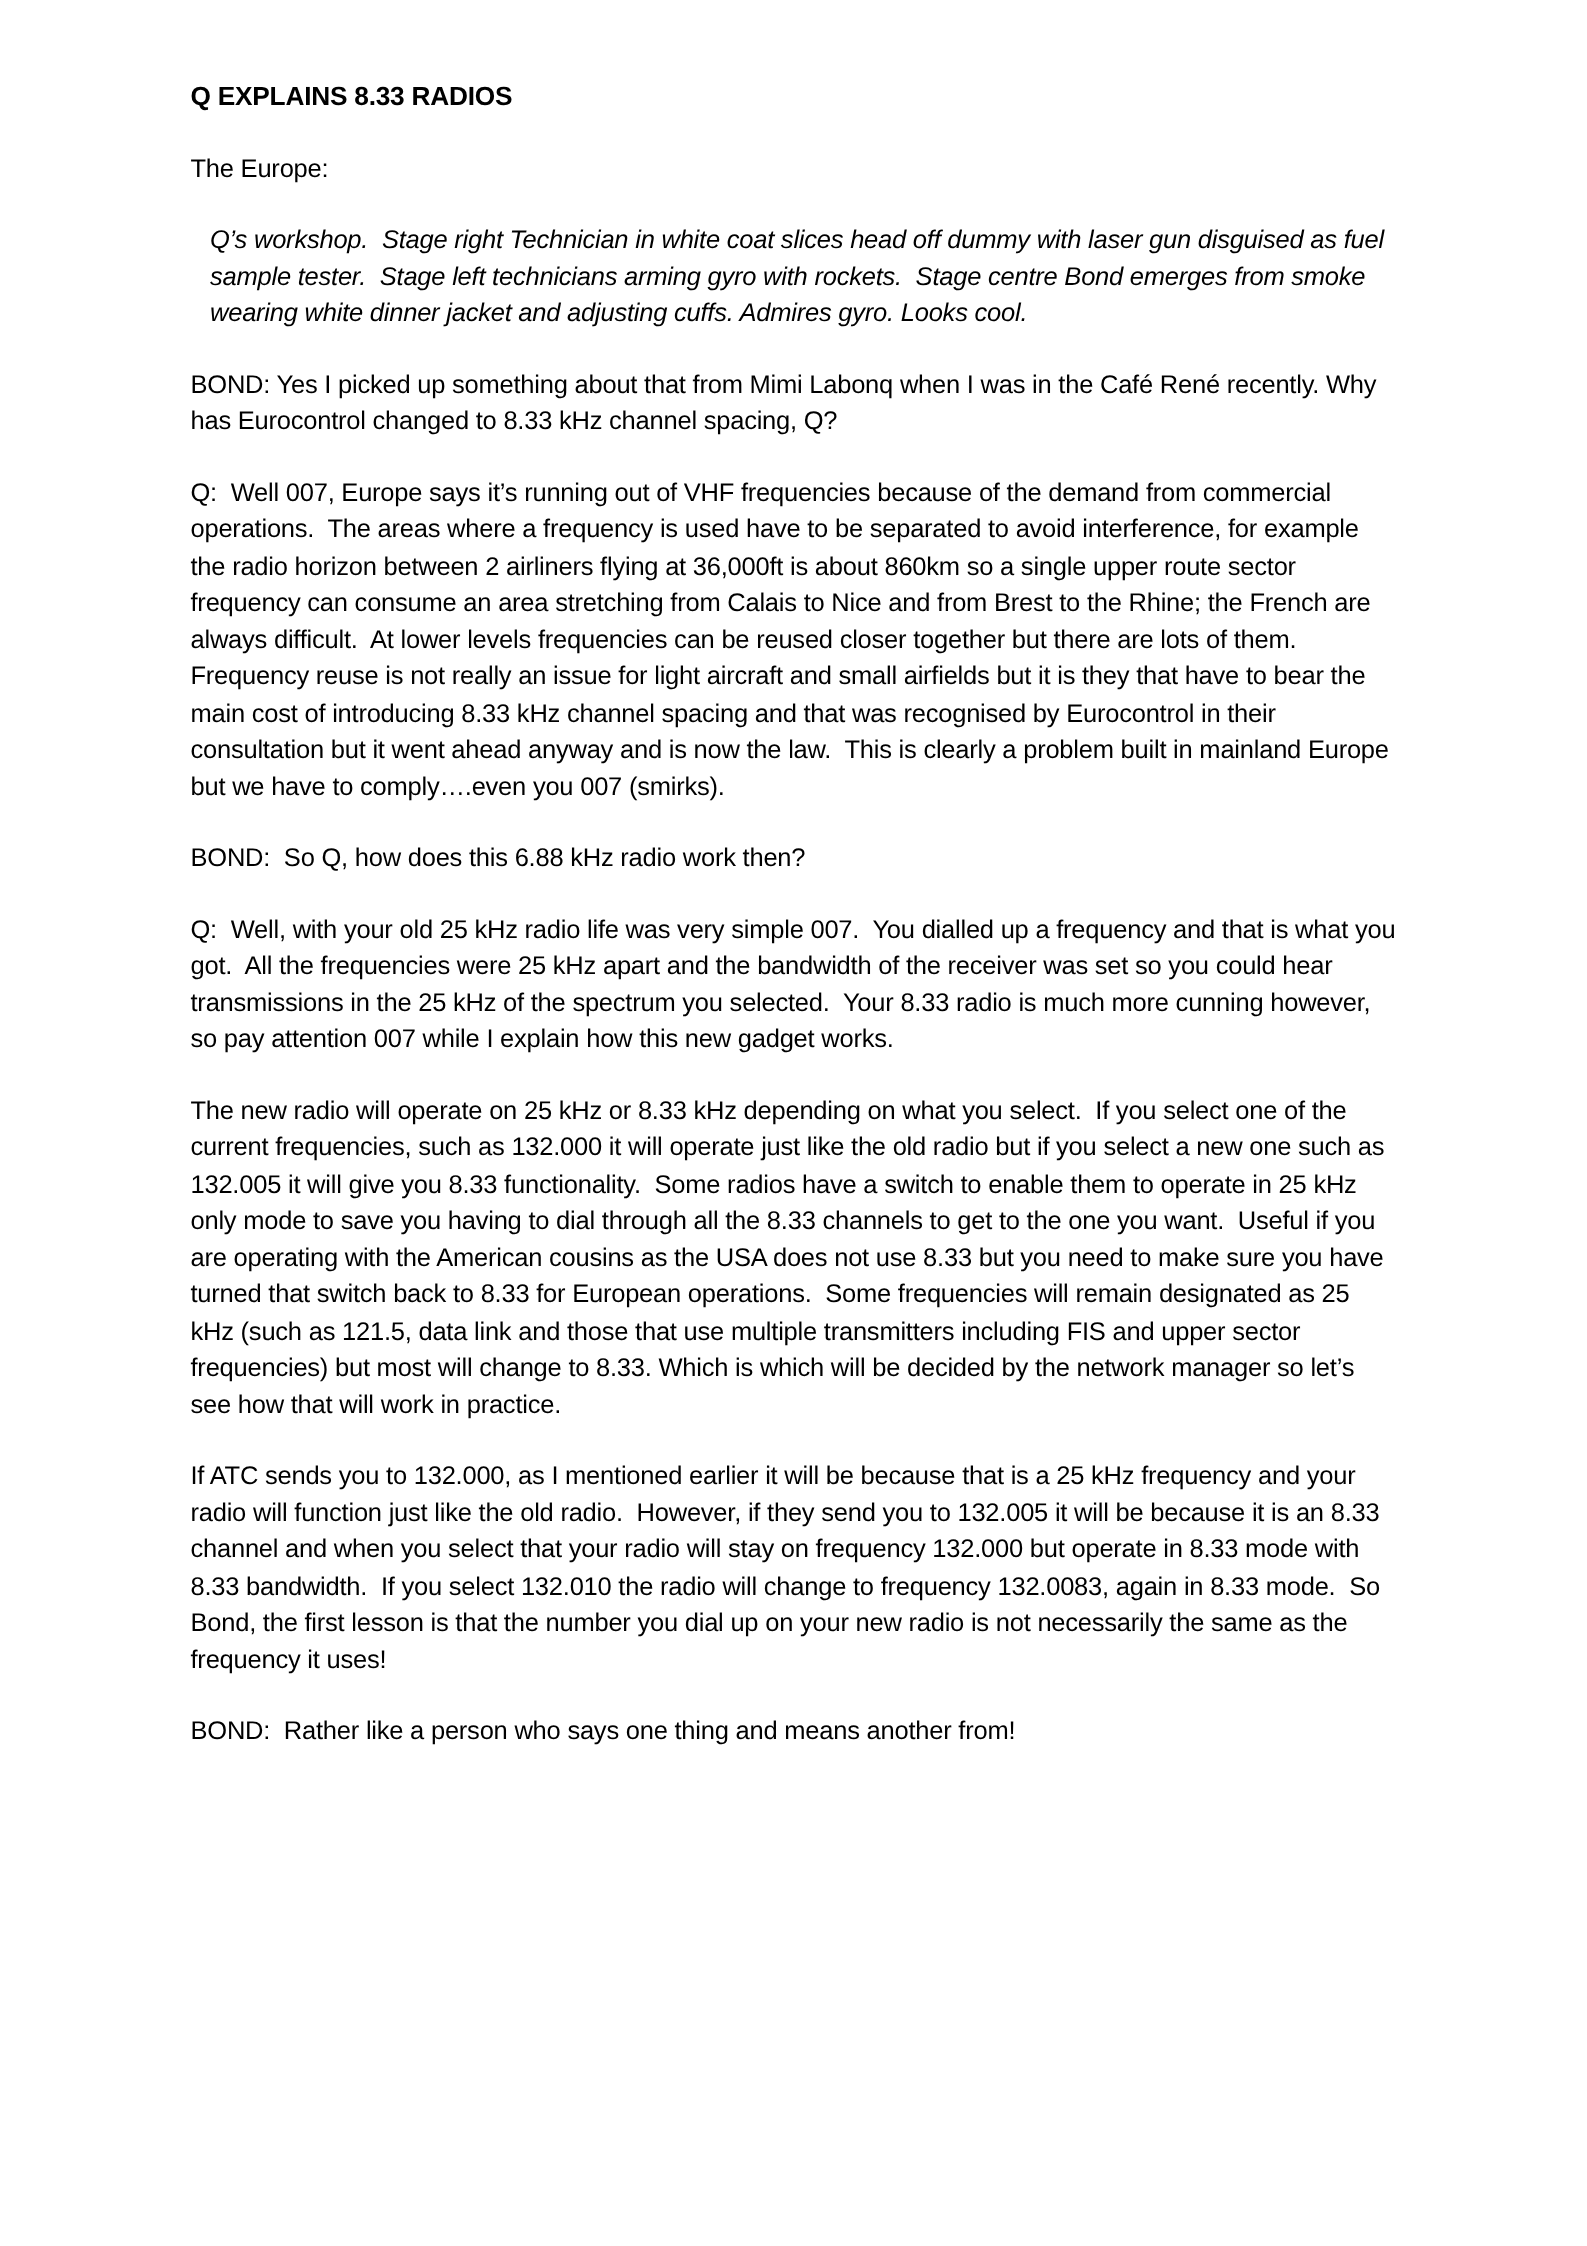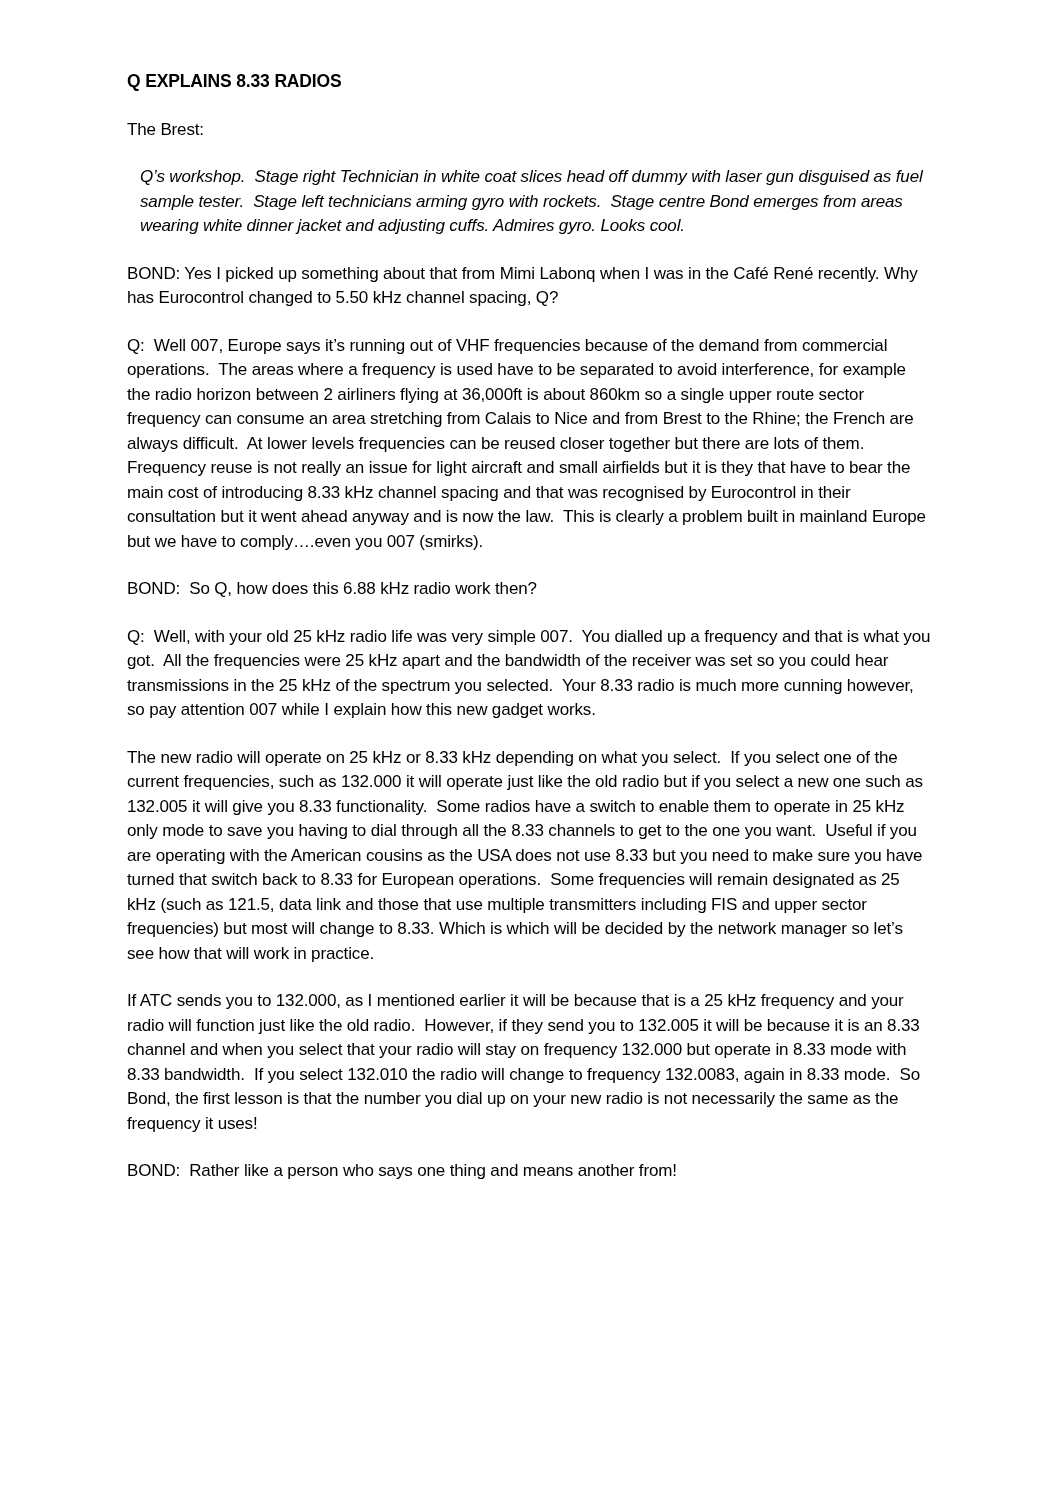--- a/index.html
+++ b/index.html
@@ -6,21 +6,21 @@
     margin: 0;
     padding: 0;
     background: #ffffff;
   }
   .page {
     position: relative;
     width: 1058px;
     height: 1497px;
     background: #ffffff;
     box-sizing: border-box;
-    padding: 69px 125px 0 127px;
+    padding: 52px 125px 0 127px;
     overflow: hidden;
     font-family: "Liberation Sans", "DejaVu Sans", sans-serif;
     font-size: 17px;
     line-height: 24.5px;
     letter-spacing: -0.15px;
     color: #000000;
   }
   .doc-title {
     font-size: 17.5px;
     font-weight: bold;
@@ -39,26 +39,26 @@
   .italic {
   }
 </style>
 </head>
 <body>
 
 <div class="page">
 
   <h1 class="doc-title">Q EXPLAINS 8.33 RADIOS</h1>
 
-  <p>The Brest:</p>
+  <p>The Europe:</p>
 
-  <p class="scene-desc">Q’s workshop.  Stage right Technician in white coat slices head off dummy with laser gun disguised as fuel sample tester.  Stage left technicians arming gyro with rockets.  Stage centre Bond emerges from areas wearing white dinner jacket and adjusting cuffs. Admires gyro. Looks cool.</p>
+  <p class="scene-desc">Q’s workshop.  Stage right Technician in white coat slices head off dummy with laser gun disguised as fuel sample tester.  Stage left technicians arming gyro with rockets.  Stage centre Bond emerges from smoke wearing white dinner jacket and adjusting cuffs. Admires gyro. Looks cool.</p>
 
 
-  <p>BOND: Yes I picked up something about that from Mimi Labonq when I was in the Café René recently. Why has Eurocontrol changed to 5.50 kHz channel spacing, Q?</p>
+  <p>BOND: Yes I picked up something about that from Mimi Labonq when I was in the Café René recently. Why has Eurocontrol changed to 8.33 kHz channel spacing, Q?</p>
 
   <p><span>Q:  Well 007, Europe says it’s running out of VHF frequencies because of the demand from commercial operations.  The areas where a frequency is used have to be separated to avoid interference, for example the radio horizon between 2 airliners flying at 36,000ft is about 860km so a single upper route sector frequency can consume an area stretching from Calais to Nice and from Brest to the Rhine; the French are always difficult.  At lower levels frequencies can be reused closer together but there are lots of them.  Frequency reuse is not really an issue for light aircraft and small airfields but it is they that have to bear the main cost of introducing 8.33 kHz channel spacing and that was recognised by Eurocontrol in their consultation but it went ahead anyway and is now the law.  This is clearly a problem built in mainland Europe but we have to comply….even you 007 (</span><span class="italic">smirks</span><span>).</span></p>
 
   <p>BOND:  So Q, how does this 6.88 kHz radio work then?</p>
 
   <p>Q:  Well, with your old 25 kHz radio life was very simple 007.  You dialled up a frequency and that is what you got.  All the frequencies were 25 kHz apart and the bandwidth of the receiver was set so you could hear transmissions in the 25 kHz of the spectrum you selected.  Your 8.33 radio is much more cunning however, so pay attention 007 while I explain how this new gadget works.</p>
 
   <p>The new radio will operate on 25 kHz or 8.33 kHz depending on what you select.  If you select one of the current frequencies, such as 132.000 it will operate just like the old radio but if you select a new one such as 132.005 it will give you 8.33 functionality.  Some radios have a switch to enable them to operate in 25 kHz only mode to save you having to dial through all the 8.33 channels to get to the one you want.  Useful if you are operating with the American cousins as the USA does not use 8.33 but you need to make sure you have turned that switch back to 8.33 for European operations.  Some frequencies will remain designated as 25 kHz (such as 121.5, data link and those that use multiple transmitters including FIS and upper sector frequencies) but most will change to 8.33. Which is which will be decided by the network manager so let’s see how that will work in practice.</p>
 
   <p>If ATC sends you to 132.000, as I mentioned earlier it will be because that is a 25 kHz frequency and your radio will function just like the old radio.  However, if they send you to 132.005 it will be because it is an 8.33 channel and when you select that your radio will stay on frequency 132.000 but operate in 8.33 mode with 8.33 bandwidth.  If you select 132.010 the radio will change to frequency 132.0083, again in 8.33 mode.  So Bond, the first lesson is that the number you dial up on your new radio is not necessarily the same as the frequency it uses!</p>

